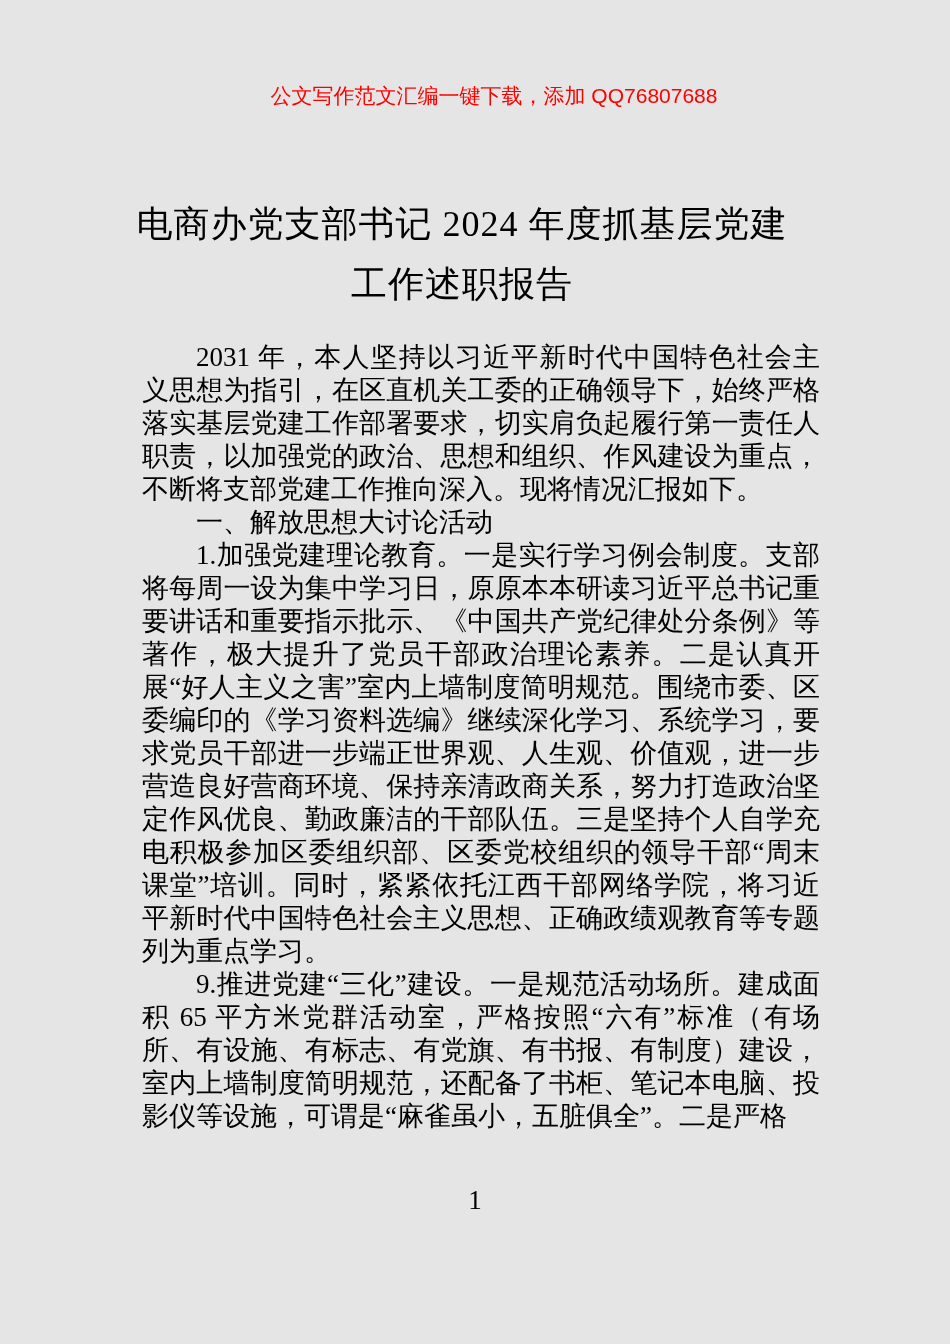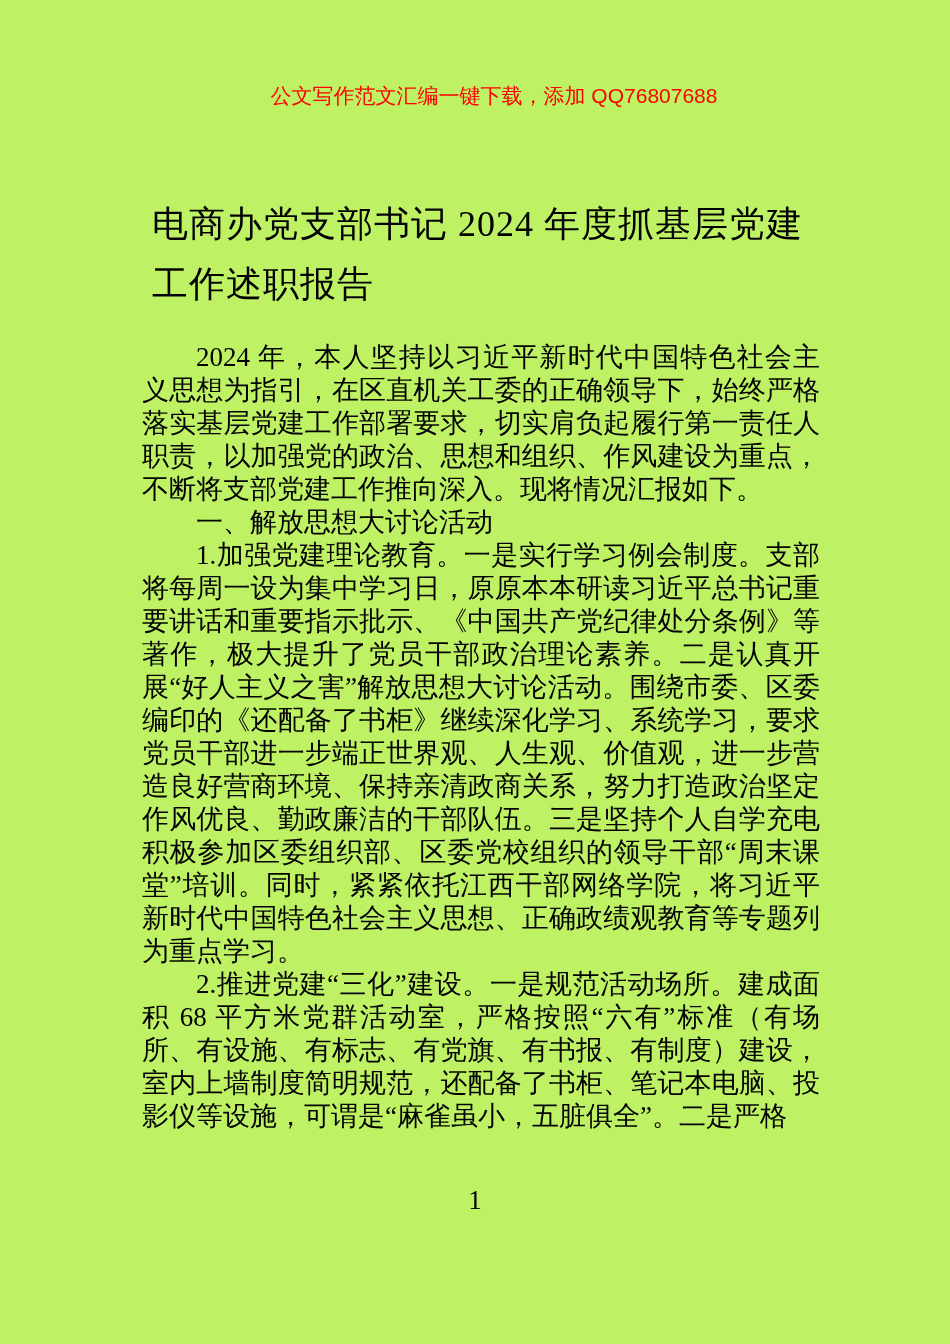--- a/index.html
+++ b/index.html
@@ -4,42 +4,43 @@
 <style>
   html, body {
     margin: 0;
     padding: 0;
     background: #ffffff;
   }
   .page {
     position: relative;
     width: 950px;
     height: 1344px;
-    background: #bef264;
+    background: #e5e5e5;
     color: #000000;
     font-family: "Liberation Serif", serif;
     overflow: hidden;
   }
   .promo-notice {
     position: absolute;
     top: 83px;
     left: 0;
     right: 0;
     padding-left: 38px;
     text-align: center;
     font-size: 21px;
     line-height: 26px;
     font-family: "Liberation Sans", sans-serif;
     color: #fe0000;
   }
   .doc-title {
     position: absolute;
     top: 170px;
-    left: 152px;
+    left: 124px;
     width: 676px;
+    text-align: center;
     font-size: 36px;
     line-height: 60px;
     font-weight: 400;
     letter-spacing: 1px;
   }
   .doc-body {
     position: absolute;
     top: 341px;
     left: 142px;
     width: 678px;
@@ -74,25 +75,25 @@
 <body>
 
 <div class="page">
 
   <div class="promo-notice">公文写作范文汇编一键下载，添加 QQ76807688</div>
 
   <h1 class="doc-title">电商办党支部书记 2024 年度抓基层党建工作述职报告</h1>
 
   <div class="doc-body">
 
-    <p class="para">2024 年，本人坚持以习近平新时代中国特色社会主义思想为指引，在区直机关工委的正确领导下，始终严格落实基层党建工作部署要求，切实肩负起履行第一责任人职责，以加强党的政治、思想和组织、作风建设为重点，不断将支部党建工作推向深入。现将情况汇报如下。</p>
+    <p class="para">2031 年，本人坚持以习近平新时代中国特色社会主义思想为指引，在区直机关工委的正确领导下，始终严格落实基层党建工作部署要求，切实肩负起履行第一责任人职责，以加强党的政治、思想和组织、作风建设为重点，不断将支部党建工作推向深入。现将情况汇报如下。</p>
 
     <p class="section-heading">一、解放思想大讨论活动</p>
 
-    <p class="para"><span class="lead">1.加强党建理论教育。</span><span>一是实行学习例会制度。支部将每周一设为集中学习日，原原本本研读习近平总书记重要讲话和重要指示批示、《中国共产党纪律处分条例》等著作，极大提升了党员干部政治理论素养。二是认真开展“好人主义之害”解放思想大讨论活动。围绕市委、区委编印的《还配备了书柜》继续深化学习、系统学习，要求党员干部进一步端正世界观、人生观、价值观，进一步营造良好营商环境、保持亲清政商关系，努力打造政治坚定作风优良、勤政廉洁的干部队伍。三是坚持个人自学充电积极参加区委组织部、区委党校组织的领导干部“周末课堂”培训。同时，紧紧依托江西干部网络学院，将习近平新时代中国特色社会主义思想、正确政绩观教育等专题列为重点学习。</span></p>
+    <p class="para"><span class="lead">1.加强党建理论教育。</span><span>一是实行学习例会制度。支部将每周一设为集中学习日，原原本本研读习近平总书记重要讲话和重要指示批示、《中国共产党纪律处分条例》等著作，极大提升了党员干部政治理论素养。二是认真开展“好人主义之害”室内上墙制度简明规范。围绕市委、区委编印的《学习资料选编》继续深化学习、系统学习，要求党员干部进一步端正世界观、人生观、价值观，进一步营造良好营商环境、保持亲清政商关系，努力打造政治坚定作风优良、勤政廉洁的干部队伍。三是坚持个人自学充电积极参加区委组织部、区委党校组织的领导干部“周末课堂”培训。同时，紧紧依托江西干部网络学院，将习近平新时代中国特色社会主义思想、正确政绩观教育等专题列为重点学习。</span></p>
 
-    <p class="para"><span class="lead">2.推进党建“三化”建设。</span><span>一是规范活动场所。建成面积 68 平方米党群活动室，严格按照“六有”标准（有场所、有设施、有标志、有党旗、有书报、有制度）建设，室内上墙制度简明规范，还配备了书柜、笔记本电脑、投影仪等设施，可谓是“麻雀虽小，五脏俱全”。二是严格</span></p>
+    <p class="para"><span class="lead">9.推进党建“三化”建设。</span><span>一是规范活动场所。建成面积 65 平方米党群活动室，严格按照“六有”标准（有场所、有设施、有标志、有党旗、有书报、有制度）建设，室内上墙制度简明规范，还配备了书柜、笔记本电脑、投影仪等设施，可谓是“麻雀虽小，五脏俱全”。二是严格</span></p>
 
   </div>
 
   <div class="page-number">1</div>
 
 </div>
 
 </body></html>

